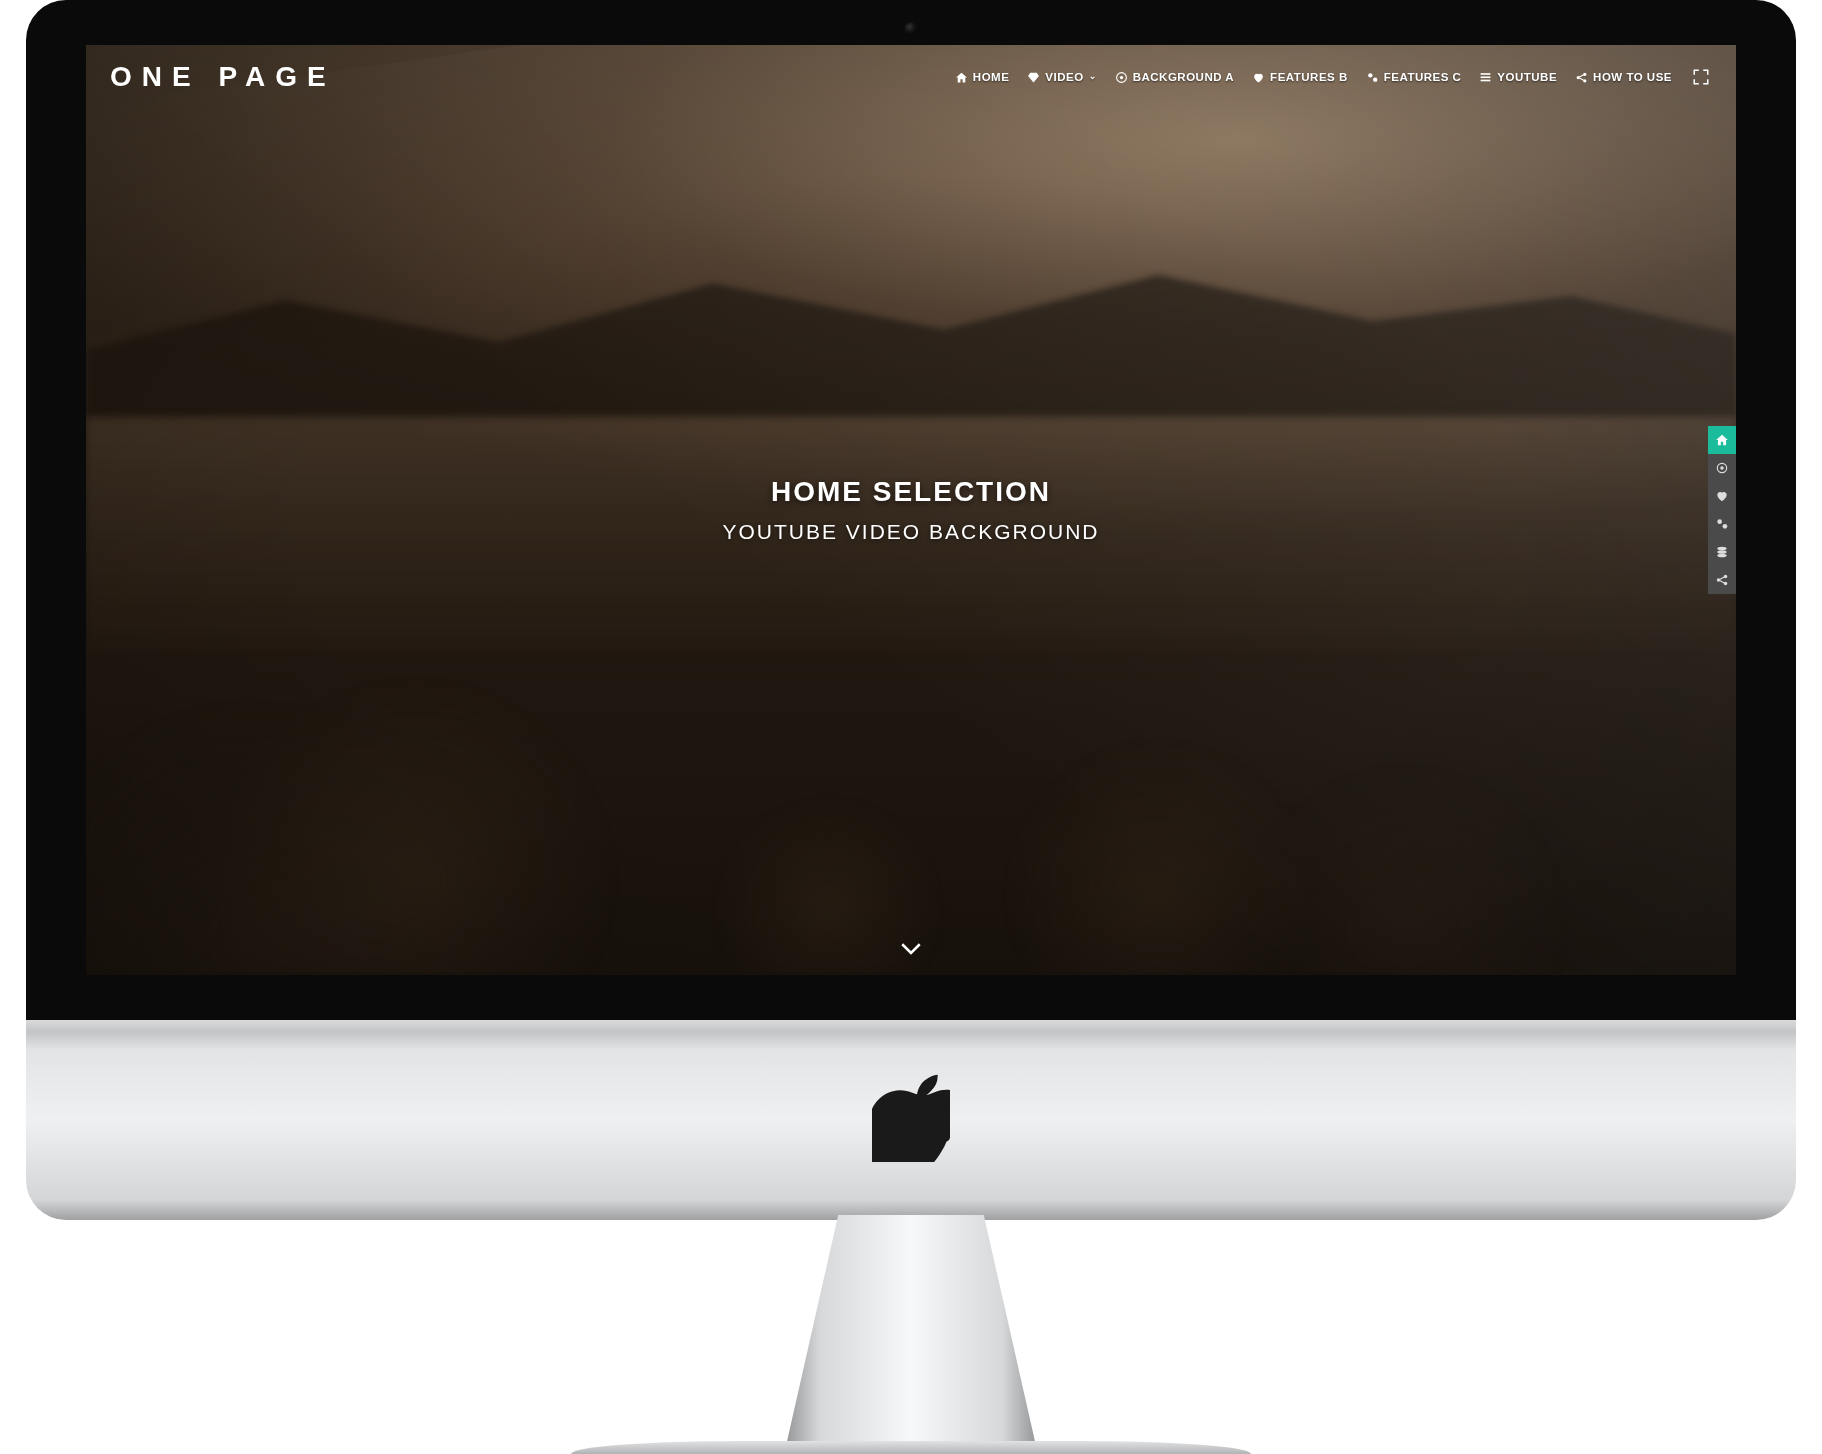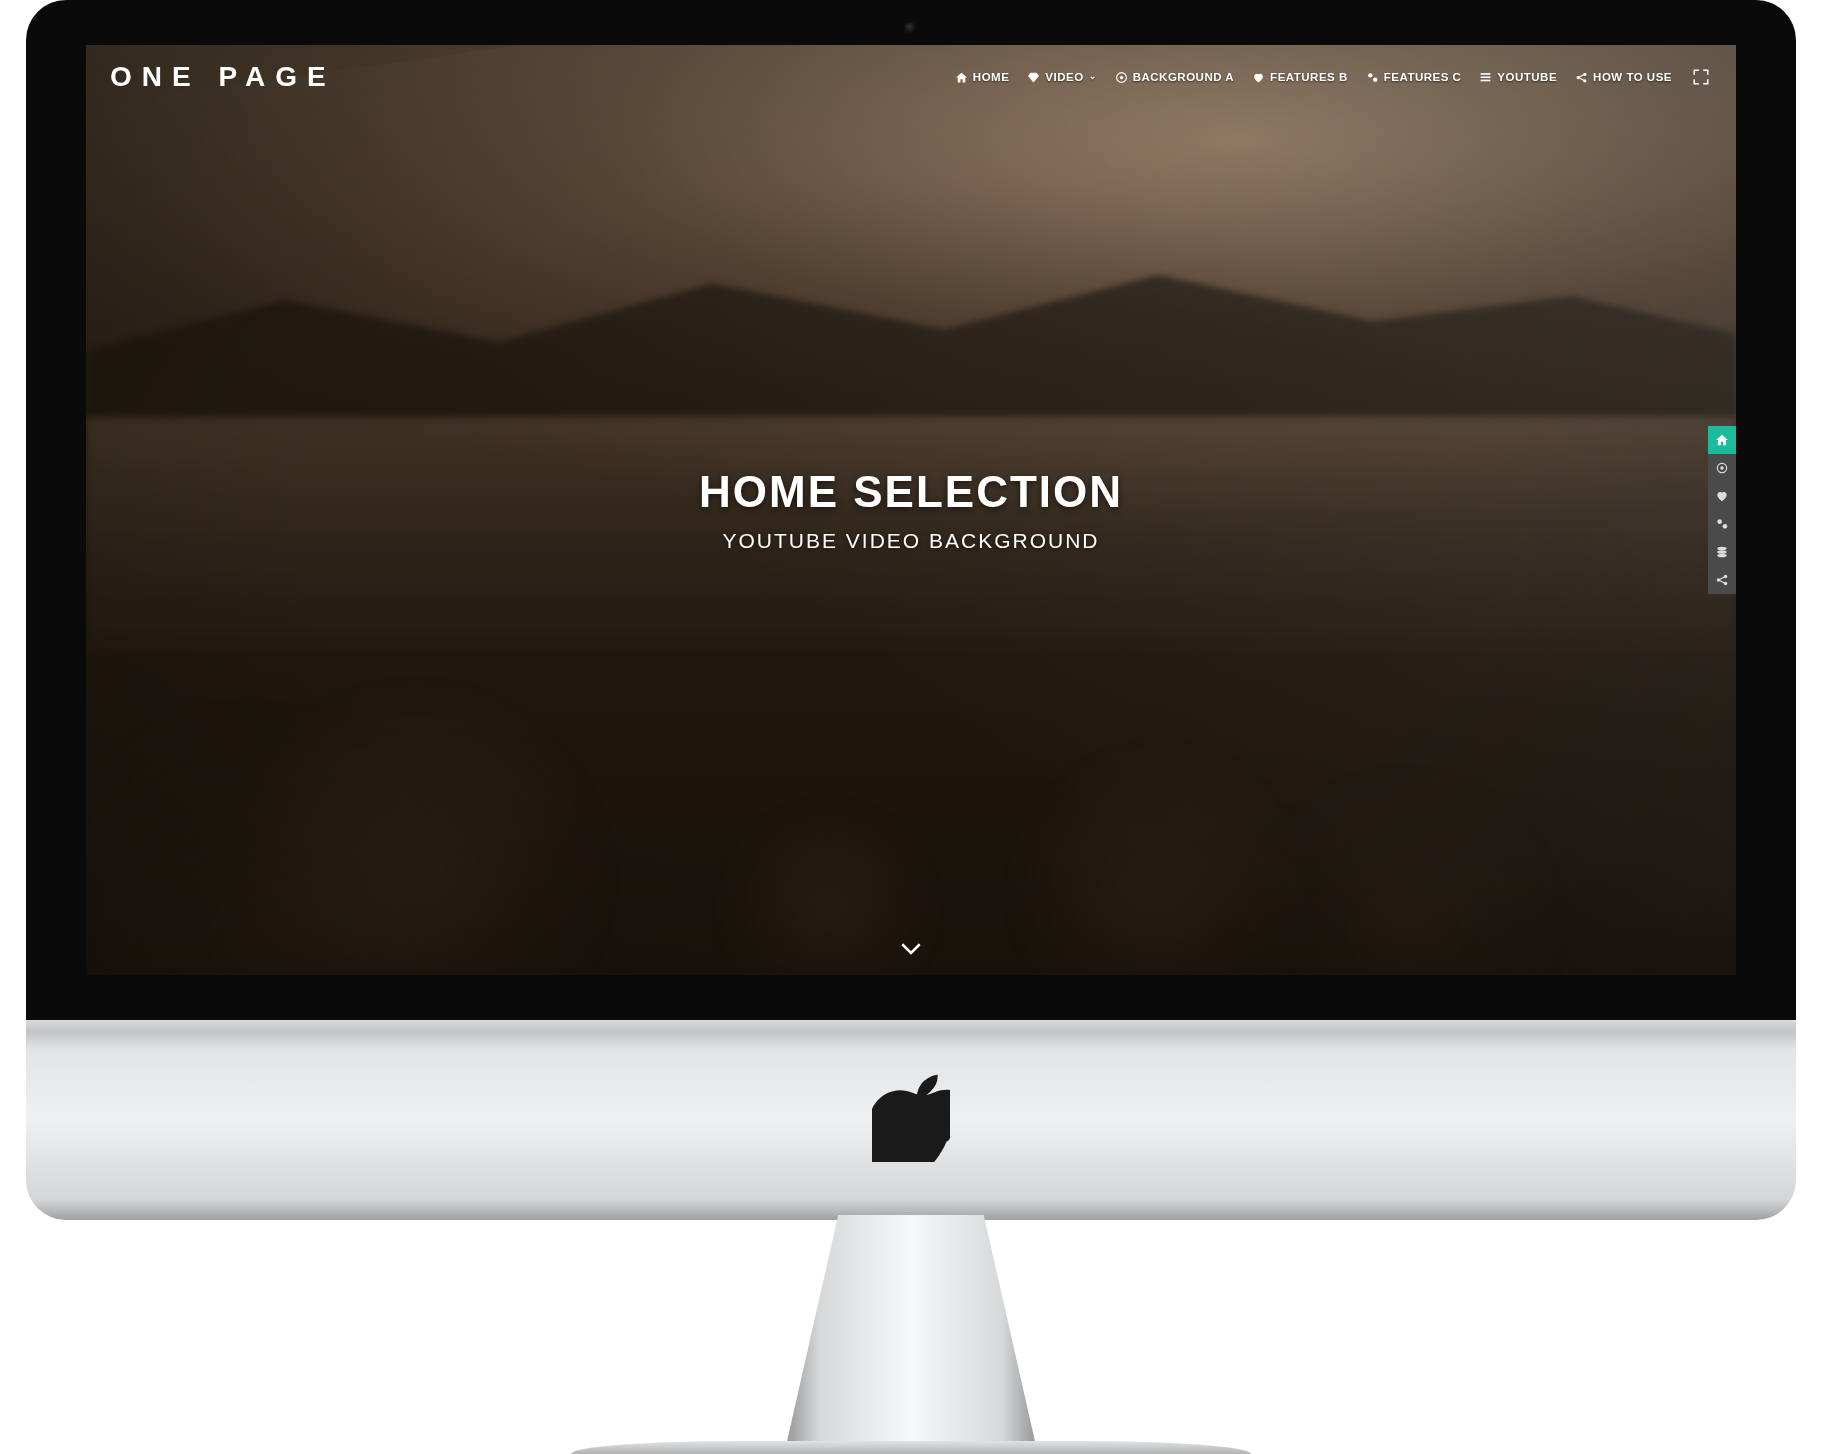--- a/index.html
+++ b/index.html
@@ -185,21 +185,21 @@
   top: 50%; left: 50%;
   transform: translate(-50%, -50%);
   text-align: center;
   color: #fff;
   z-index: 5;
 }
 .hero-title {
   font-family: "Arial Narrow", Arial, sans-serif;
   font-stretch: condensed;
   font-weight: 700;
-  font-size: 44px;
+  font-size: 28px;
   letter-spacing: 2px;
   text-shadow: 0 2px 6px rgba(0,0,0,0.6);
 }
 .hero-sub {
   margin-top: 12px;
   font-size: 21px;
   letter-spacing: 2px;
   font-weight: 400;
   text-shadow: 0 1px 4px rgba(0,0,0,0.6);
 }

